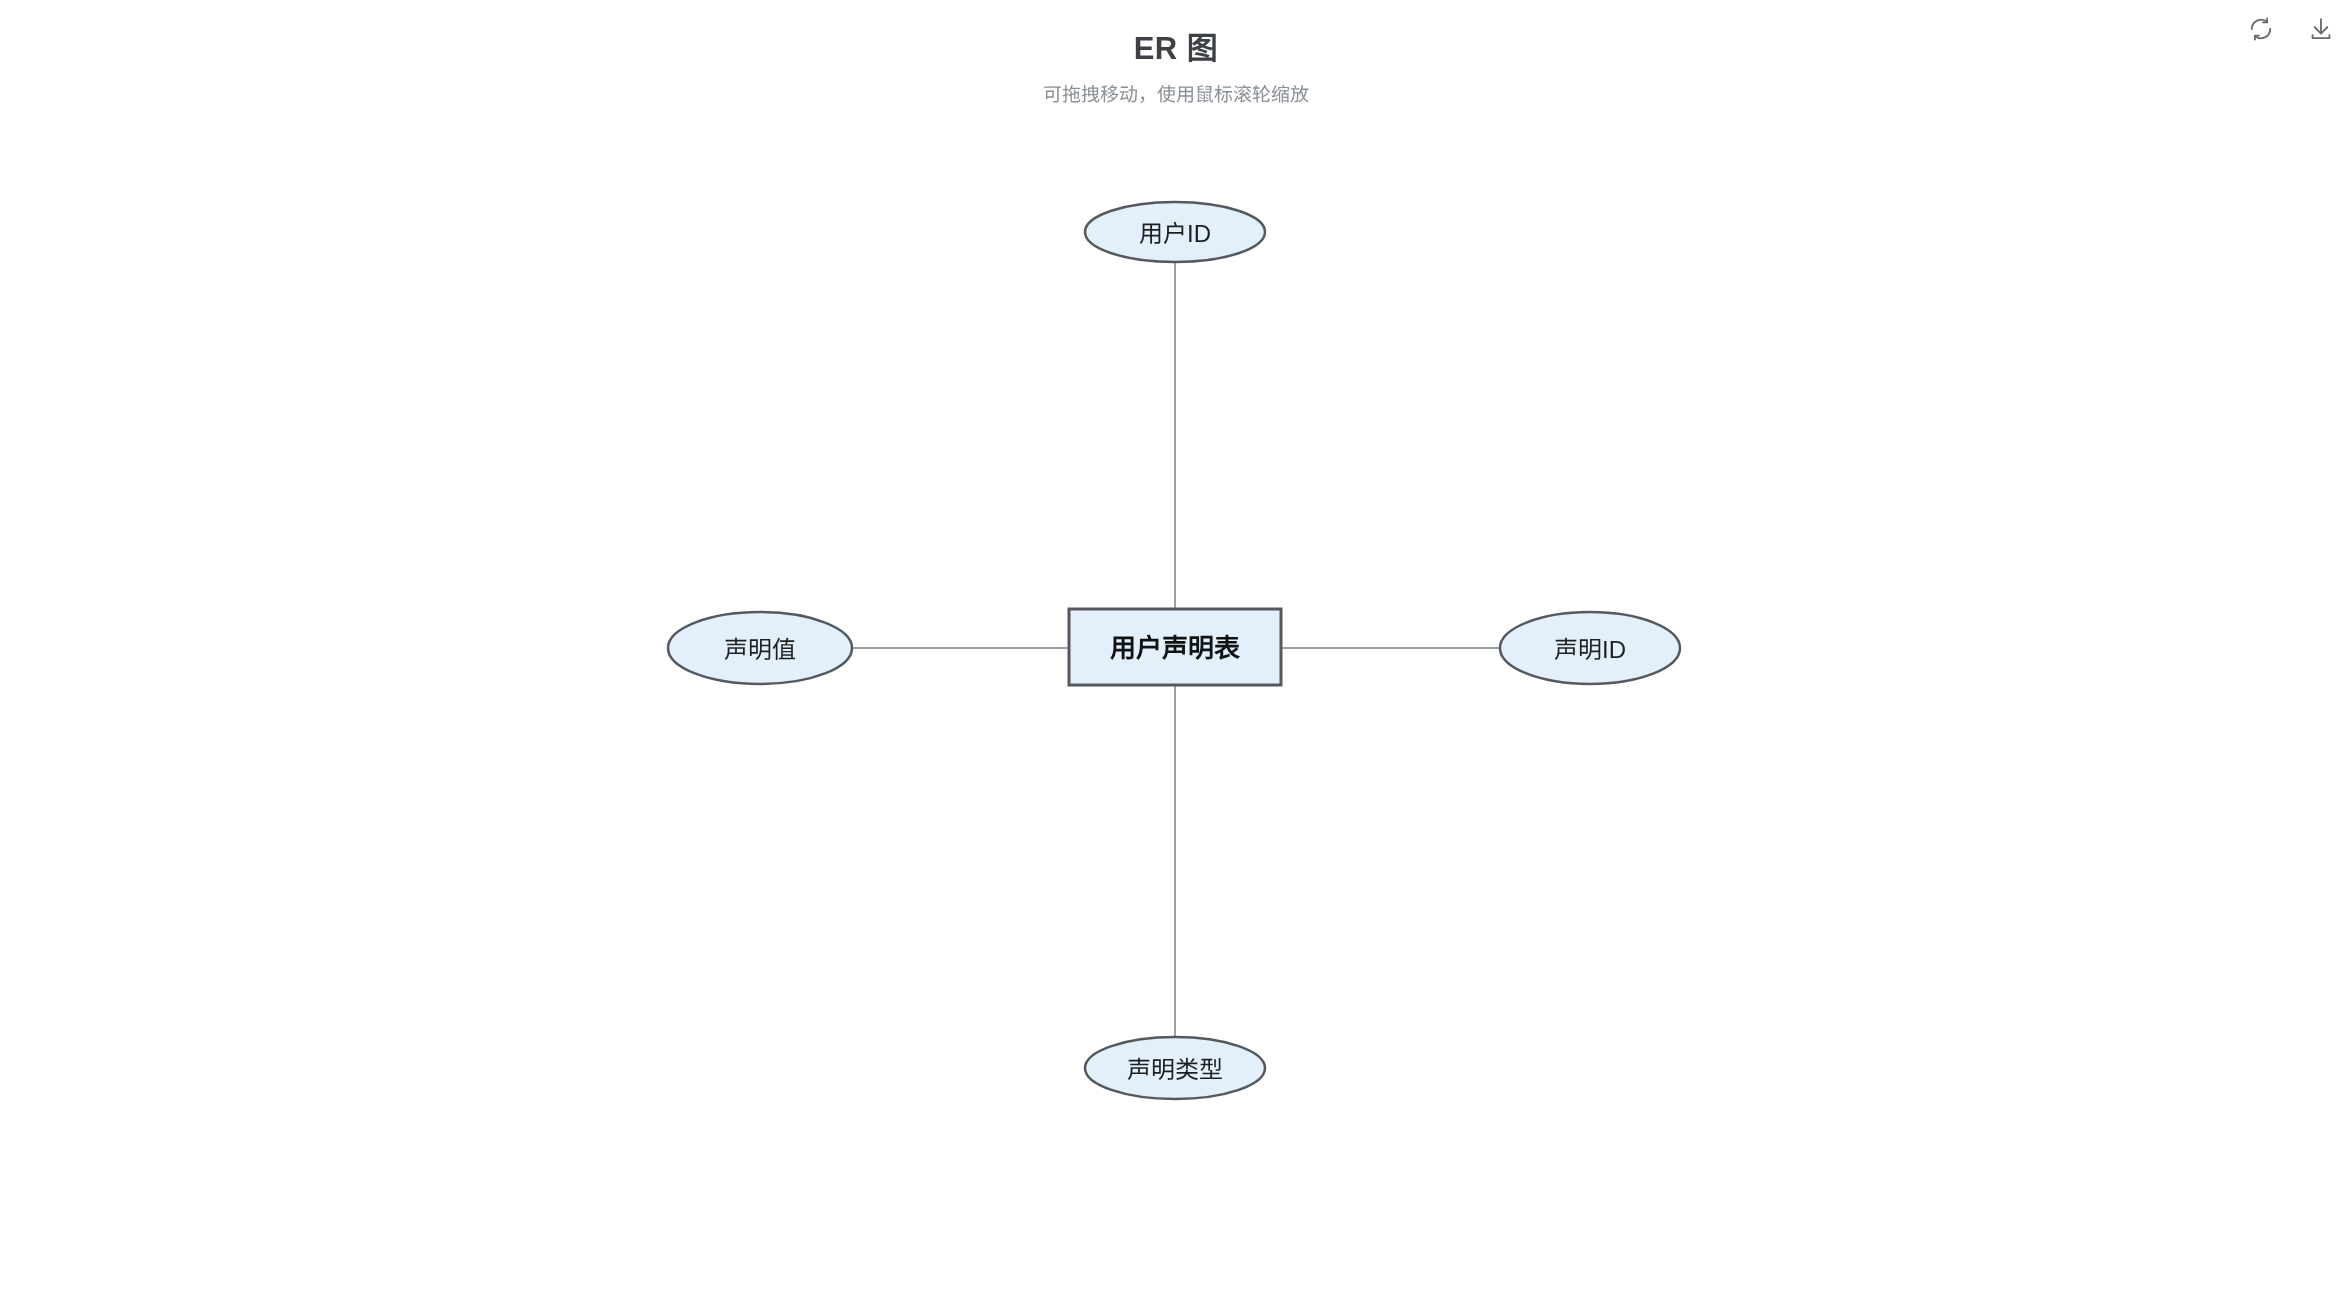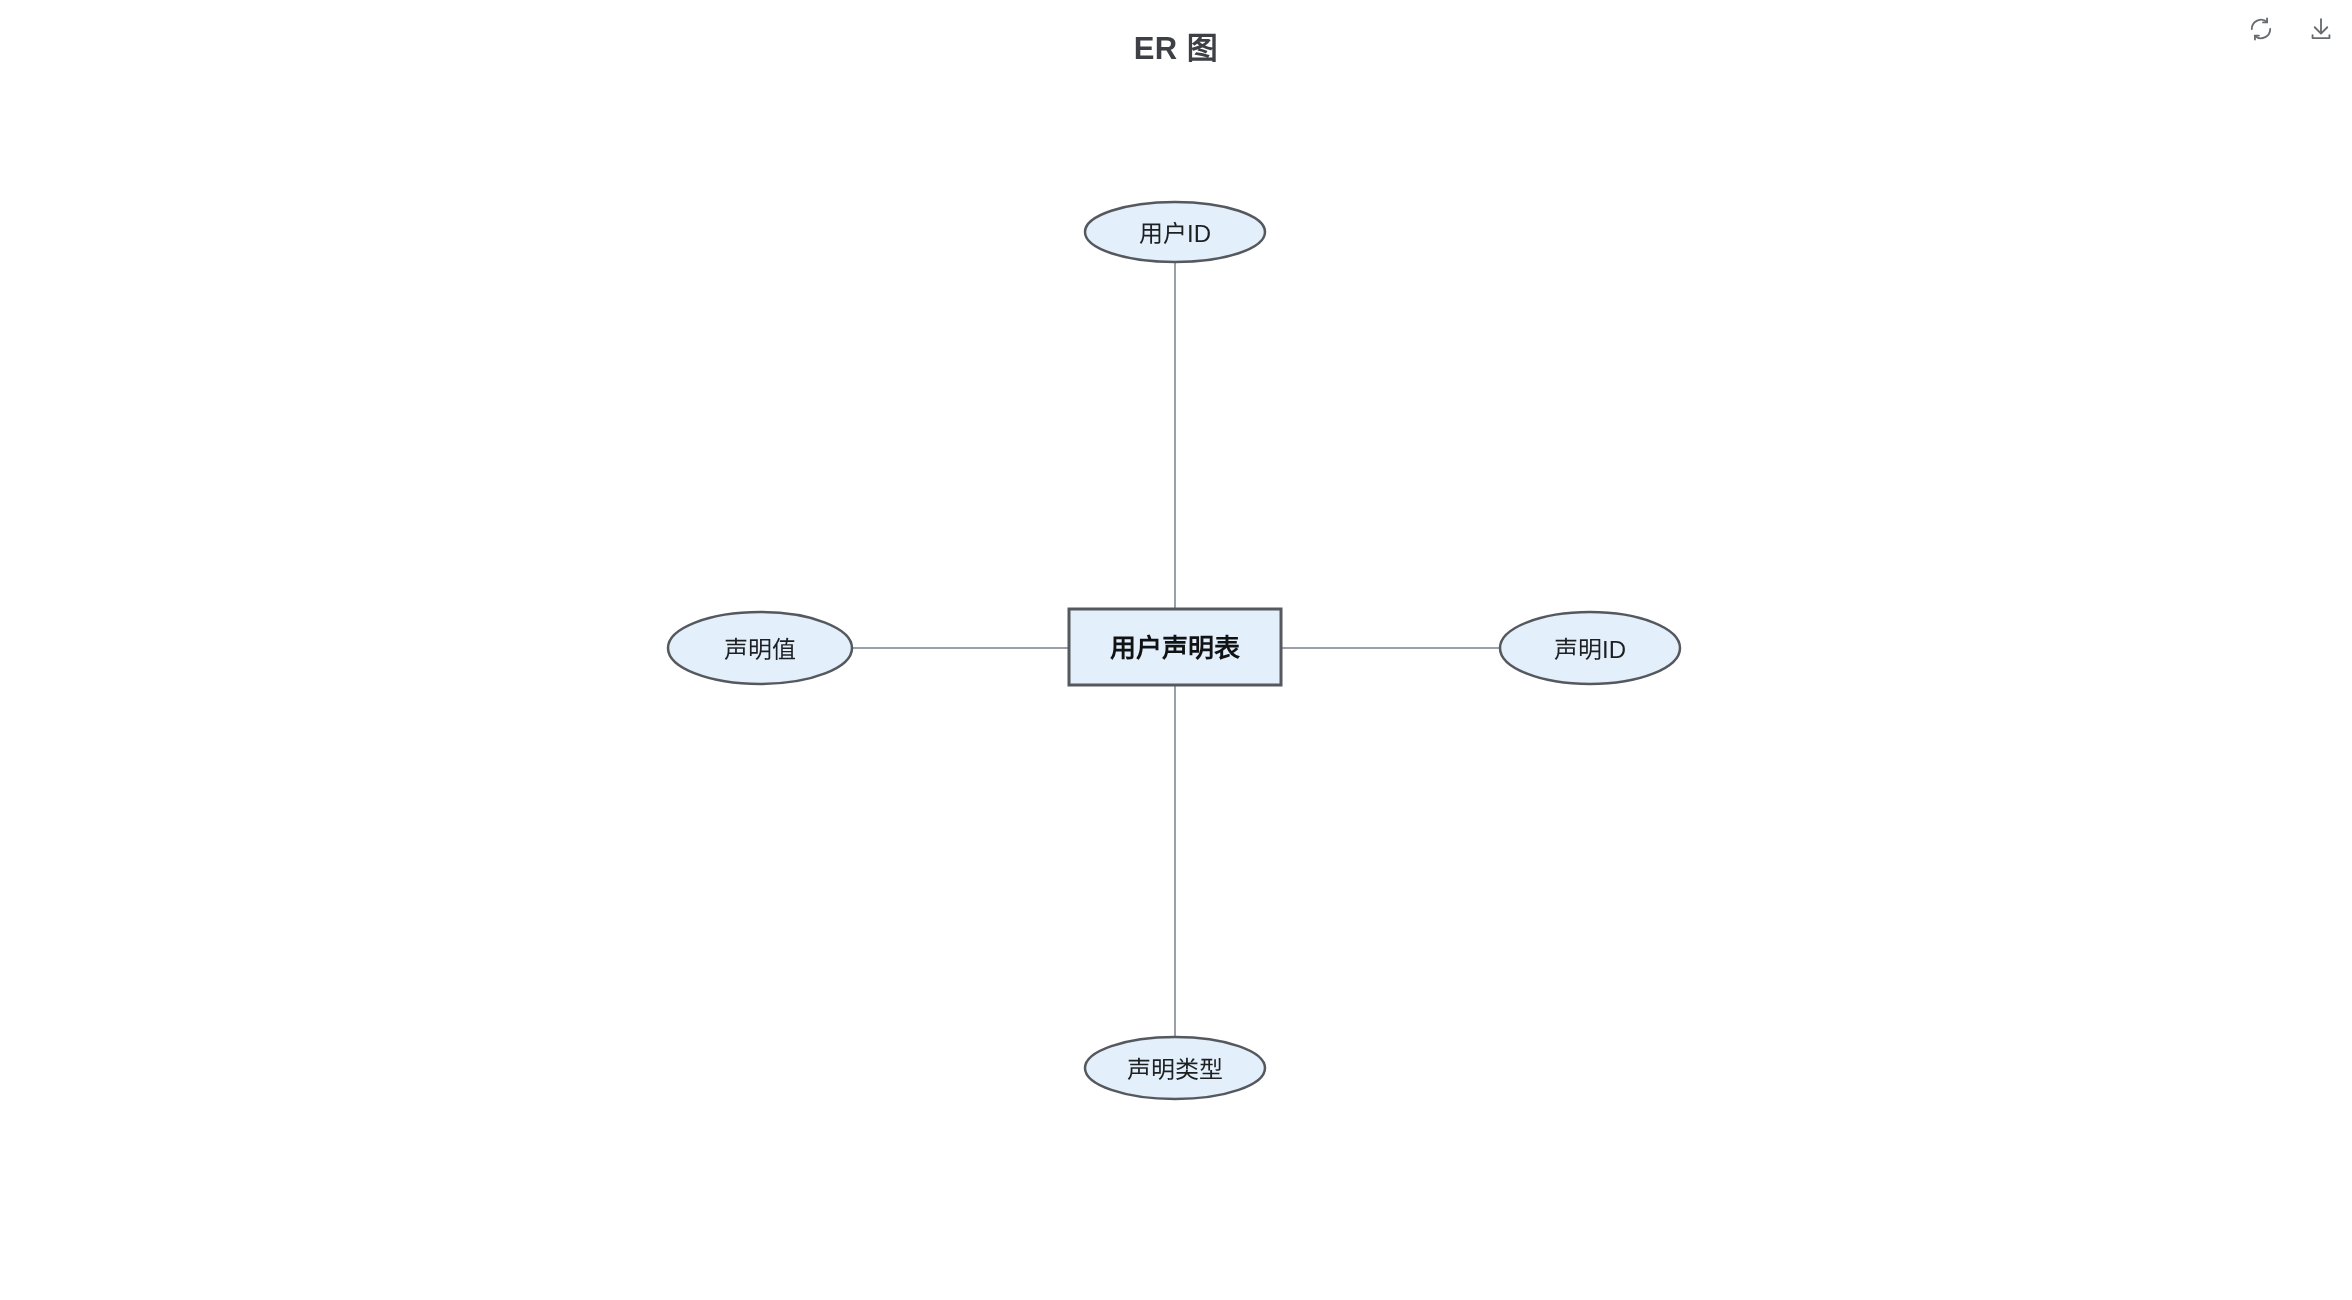--- a/index.html
+++ b/index.html
@@ -135,20 +135,21 @@
           <line x1="12" y1="3" x2="12" y2="15.6"></line>
           <polyline points="6.2 10.4 12 16.2 17.8 10.4"></polyline>
           <polyline points="4.2 17.6 4.2 20.4 19.8 20.4 19.8 17.6"></polyline>
         </svg>
       </span>
     </button>
   </div>
 
   <div class="header">
     <h1 class="page-title">ER 图</h1>
+    <p class="page-subtitle">可拖拽移动，使用鼠标滚轮缩放</p>
   </div>
 
   <div class="canvas">
     <svg viewBox="0 0 2352 1300" preserveAspectRatio="xMidYMid meet">
 
       <g>
         <line class="edge-line" x1="1175" y1="609" x2="1175" y2="262" stroke="#9aa0a6"></line>
         <line class="edge-line" x1="1069" y1="648" x2="852" y2="648" stroke="#9aa0a6"></line>
         <line class="edge-line" x1="1281" y1="648" x2="1500" y2="648" stroke="#9aa0a6"></line>
         <line class="edge-line" x1="1175" y1="685" x2="1175" y2="1037" stroke="#9aa0a6"></line>

